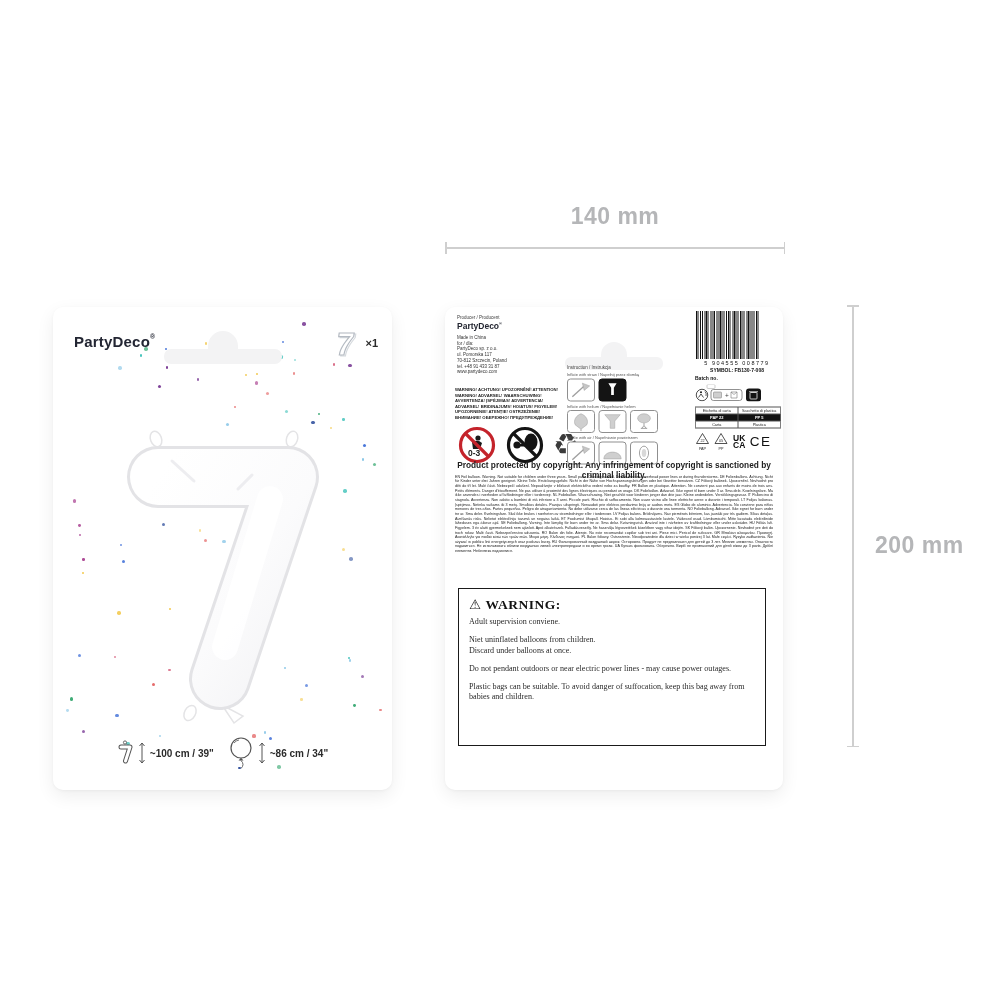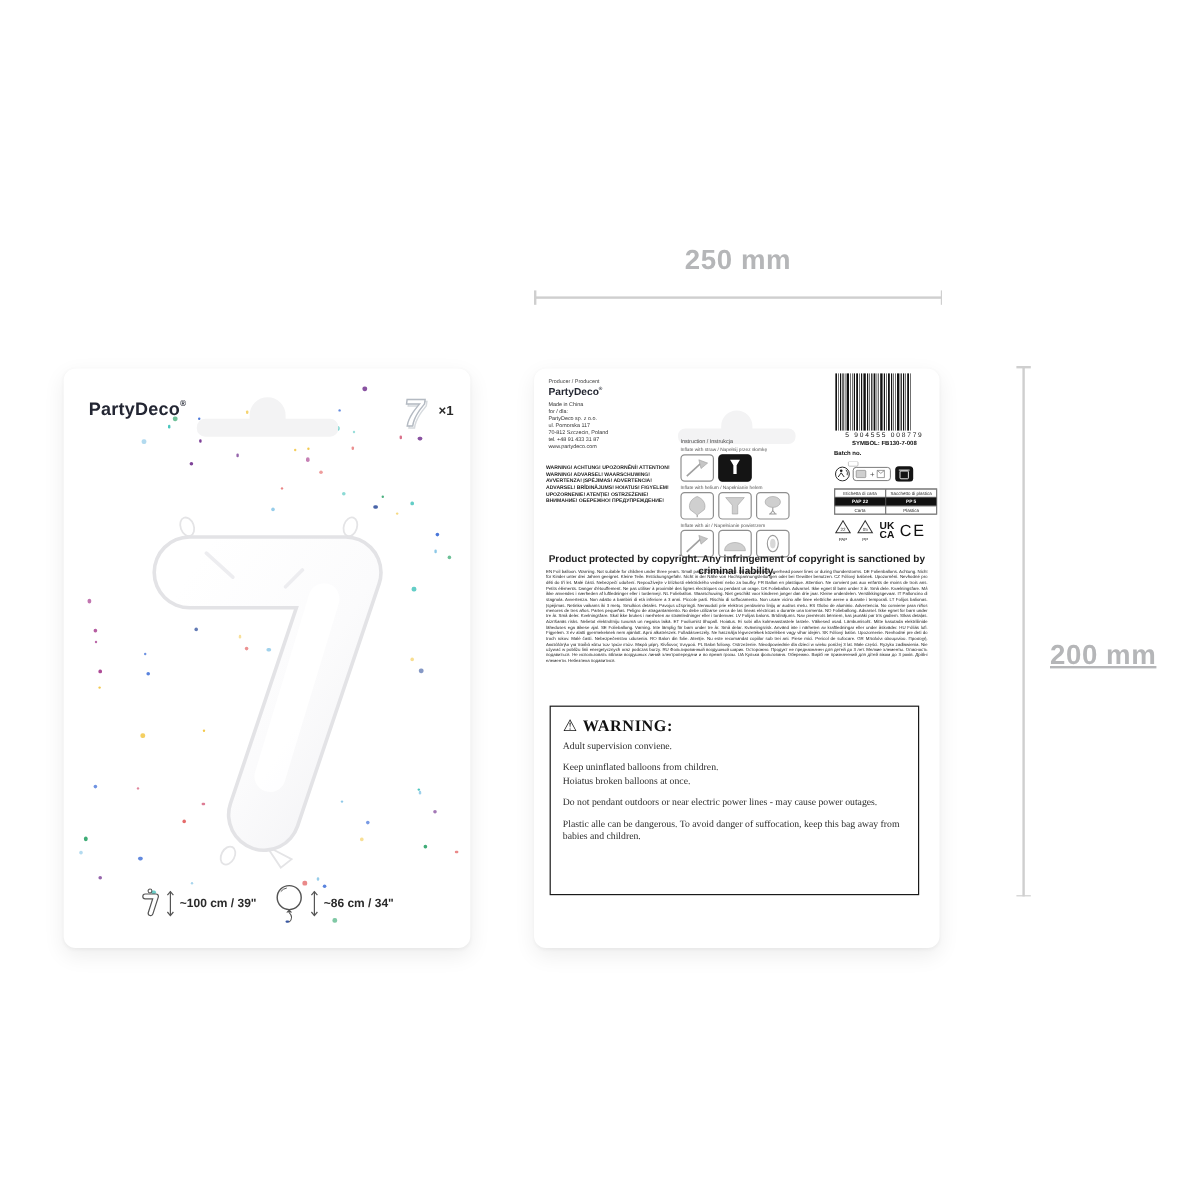--- a/index.html
+++ b/index.html
@@ -2,21 +2,21 @@
 <html><head>
 <meta charset="utf-8">
 <style>
   * { margin:0; padding:0; box-sizing:border-box; }
   html,body { width:1000px; height:1000px; background:#ffffff; font-family:"Liberation Sans", sans-serif; }
   .stage { position:relative; width:1000px; height:1000px; overflow:hidden; }
 
   
   .dim-label { position:absolute; color:#b5b6b8; font-weight:700; letter-spacing:.5px; font-size:23px; }
   .dim-w { left:515px; top:203px; width:200px; text-align:center; }
-  .dim-h { left:875px; top:532px;text-decoration:underline; }
+  .dim-h { left:875px; top:532px; }
   .dim-line-h { position:absolute; left:445px; top:247px; width:340px; height:1.5px; background:#cfcfcf; }
   .dim-line-h::before,.dim-line-h::after { content:""; position:absolute; top:-5px; width:1.5px; height:12px; background:#cfcfcf; }
   .dim-line-h::before { left:0; } .dim-line-h::after { right:0; }
   .dim-line-v { position:absolute; left:852px; top:305px; width:1.5px; height:442px; background:#cfcfcf; }
   .dim-line-v::before,.dim-line-v::after { content:""; position:absolute; left:-5px; width:12px; height:1.5px; background:#cfcfcf; }
   .dim-line-v::before { top:0; } .dim-line-v::after { bottom:0; }
 
   
   .panel { position:absolute; top:307px; height:483px; background:#fff; border-radius:10px;
            box-shadow:0 6px 18px rgba(0,0,0,.07), 0 1px 3px rgba(0,0,0,.04); }
@@ -93,21 +93,21 @@
   .warn-title .tri { font-weight:400; margin-right:4px; }
   .warn-body p { font-size:8.1px; line-height:10.3px; color:#2a2a2a; margin-bottom:8px; }
   .warn-body .choking { font-size:9.8px; letter-spacing:.3px; color:#222; }
   .warn-body p.tight { margin-bottom:0; }
 </style>
 </head>
 <body>
 
 <div class="stage">
 
-  <div class="dim-label dim-w">250 mm</div>
+  <div class="dim-label dim-w">140 mm</div>
   <div class="dim-line-h"></div>
   <div class="dim-label dim-h">200 mm</div>
   <div class="dim-line-v"></div>
 
   <section class="panel front">
     <div id="confetti">
         <div class="dot" style="left: 247.4px; top: 391.1px; width: 2.7px; height: 2.7px; background: rgb(243, 201, 78); opacity: 0.6;"></div>
         <div class="dot" style="left: 169.4px; top: 232.8px; width: 3.6px; height: 3.6px; background: rgb(134, 197, 230); opacity: 0.77;"></div>
         <div class="dot" style="left: 309.8px; top: 136.5px; width: 3.1px; height: 3.1px; background: rgb(63, 111, 216); opacity: 0.94;"></div>
         <div class="dot" style="left: 258.3px; top: 113.6px; width: 3.4px; height: 3.4px; background: rgb(45, 77, 155); opacity: 0.87;"></div>
@@ -270,20 +270,37 @@
       <div class="inner s05" id="warn-langs-inner">
           <div class="warn-lang-line">WARNING! ACHTUNG! UPOZORNĚNÍ! ATTENTION!</div>
           <div class="warn-lang-line">WARNING! ADVARSEL! WAARSCHUWING!</div>
           <div class="warn-lang-line">AVVERTENZA! ĮSPĖJIMAS! ADVERTENCIA!</div>
           <div class="warn-lang-line">ADVARSEL! BRĪDINĀJUMS! HOIATUS! FIGYELEM!</div>
           <div class="warn-lang-line">UPOZORNENIE! ATENȚIE! OSTRZEŻENIE!</div>
           <div class="warn-lang-line">ВНИМАНИЕ! ОБЕРЕЖНО! ПРЕДУПРЕЖДЕНИЕ!</div>
         </div>
     </div>
 
+    <div id="prohibit-row">
+      <svg width="40" height="40" viewBox="0 0 40 40">
+        <circle cx="20" cy="20" r="16.5" fill="none" stroke="#c4232b" stroke-width="3.2"></circle>
+        <circle cx="21" cy="13" r="2.6" fill="#1a1a1a"></circle>
+        <path d="M15 17 q6 -3 10 1 l-2 6 h-7 z" fill="#1a1a1a"></path>
+        <text x="11" y="31" font-size="8.5" font-weight="bold" fill="#1a1a1a" font-family="Liberation Sans, sans-serif">0-3</text>
+        <line x1="8.5" y1="8.5" x2="31.5" y2="31.5" stroke="#c4232b" stroke-width="3.2"></line>
+      </svg>
+      <svg width="40" height="40" viewBox="0 0 40 40">
+        <circle cx="20" cy="20" r="16.5" fill="none" stroke="#141414" stroke-width="3.2"></circle>
+        <circle cx="12" cy="20" r="3.6" fill="#141414"></circle>
+        <path d="M15 19 h5 v2.5 h-5 z" fill="#141414"></path>
+        <ellipse cx="26" cy="17" rx="6.5" ry="8.5" fill="#141414"></ellipse>
+        <line x1="8.5" y1="8.5" x2="31.5" y2="31.5" stroke="#141414" stroke-width="3.2"></line>
+      </svg>
+      <div class="recycle-glyph">♻</div>
+    </div>
 
     <div id="instruction-block">
       <div class="inner s05">
         <div class="instr-heading">Instruction / Instrukcja</div>
         <div id="instr-rows">
             <div class="instr-caption">Inflate with straw / Napełnij przez słomkę</div>
             <div class="instr-row">
               <div class="step-box"><svg width="52" height="42" viewBox="0 0 54 46">
                   <line x1="8" y1="38" x2="34" y2="14" stroke="#a0a0a0" stroke-width="3"></line>
                   <path d="M30 8 L46 14 L34 24 Z" fill="#c6c6c6" stroke="#9a9a9a"></path>
@@ -417,20 +434,20 @@
     </div>
 
     <div id="fine-print">
       <div class="inner s05">EN Foil balloon. Warning. Not suitable for children under three years. Small parts. Choking hazard. Do not use near overhead power lines or during thunderstorms. DE Folienballons. Achtung. Nicht für Kinder unter drei Jahren geeignet. Kleine Teile. Erstickungsgefahr. Nicht in der Nähe von Hochspannungsleitungen oder bei Gewitter benutzen. CZ Fóliový balónek. Upozornění. Nevhodné pro děti do tří let. Malé části. Nebezpečí udušení. Nepoužívejte v blízkosti elektrického vedení nebo za bouřky. FR Ballon en plastique. Attention. Ne convient pas aux enfants de moins de trois ans. Petits éléments. Danger d'étouffement. Ne pas utiliser à proximité des lignes électriques ou pendant un orage. DK Folieballon. Advarsel. Ikke egnet til børn under 3 år. Små dele. Kvælningsfare. Må ikke anvendes i nærheden af luftledninger eller i tordenvejr. NL Folieballon. Waarschuwing. Niet geschikt voor kinderen jonger dan drie jaar. Kleine onderdelen. Verstikkingsgevaar. IT Palloncino di stagnola. Avvertenza. Non adatto a bambini di età inferiore a 3 anni. Piccole parti. Rischio di soffocamento. Non usare vicino alle linee elettriche aeree o durante i temporali. LT Folijos balionas. Įspėjimas. Netinka vaikams iki 3 metų. Smulkios detalės. Pavojus užspringti. Nenaudoti prie elektros perdavimo linijų ar audros metu. ES Globo de aluminio. Advertencia. No conviene para niños menores de tres años. Partes pequeñas. Peligro de atragantamiento. No debe utilizarse cerca de las líneas eléctricas o durante una tormenta. NO Folieballong. Advarsel. Ikke egnet for barn under tre år. Små deler. Kvelningsfare. Skal ikke brukes i nærheten av strømledninger eller i tordenvær. LV Folijas balons. Brīdinājums. Nav piemērots bērniem, kas jaunāki par trīs gadiem. Sīkas detaļas. Aizrīšanās risks. Nelietot elektrolīniju tuvumā un negaisa laikā. ET Fooliumist õhupall. Hoiatus. Ei sobi alla kolmeaastastele lastele. Väikesed osad. Lämbumisoht. Mitte kasutada elektriliinide läheduses ega äikese ajal. SE Folieballong. Varning. Inte lämplig för barn under tre år. Små delar. Kvävningsrisk. Använd inte i närheten av kraftledningar eller under åskväder. HU Fóliás lufi. Figyelem. 3 év alatti gyermekeknek nem ajánlott. Apró alkatrészek. Fulladásveszély. Ne használja légvezetékek közelében vagy vihar idején. SK Fóliový balón. Upozornenie. Nevhodné pre deti do troch rokov. Malé časti. Nebezpečenstvo udusenia. RO Balon din folie. Atenție. Nu este recomandat copiilor sub trei ani. Piese mici. Pericol de sufocare. GR Μπαλόνι αλουμινίου. Προσοχή. Ακατάλληλο για παιδιά κάτω των τριών ετών. Μικρά μέρη. Κίνδυνος πνιγμού. PL Balon foliowy. Ostrzeżenie. Nieodpowiednie dla dzieci w wieku poniżej 3 lat. Małe części. Ryzyko zadławienia. Nie używać w pobliżu linii energetycznych oraz podczas burzy. RU Фольгированный воздушный шарик. Осторожно. Продукт не предназначен для детей до 3 лет. Мелкие элементы. Опасность подавиться. Не использовать вблизи воздушных линий электропередачи и во время грозы. UA Кулька фольгована. Обережно. Виріб не призначений для дітей віком до 3 років. Дрібні елементи. Небезпека подавитися.</div>
     </div>
 
     <div id="warn-box">
       <div class="warn-title"><span class="tri">⚠</span><span>WARNING:</span></div>
       <div class="warn-body">
         <p>Adult supervision conviene.</p>
-        <p class="tight">Keep uninflated balloons from children.</p>
-        <p>Hoiatus broken balloons at once.</p>
+        <p class="tight">Niet uninflated balloons from children.</p>
+        <p>Discard under balloons at once.</p>
         <p>Do not pendant outdoors or near electric power lines - may cause power outages.</p>
-        <p class="tight">Plastic alle can be dangerous. To avoid danger of suffocation, keep this bag away from babies and children.</p>
+        <p class="tight">Plastic bags can be suitable. To avoid danger of suffocation, keep this bag away from babies and children.</p>
       </div>
     </div>
   </section>
 </div>
 
 </body></html>

